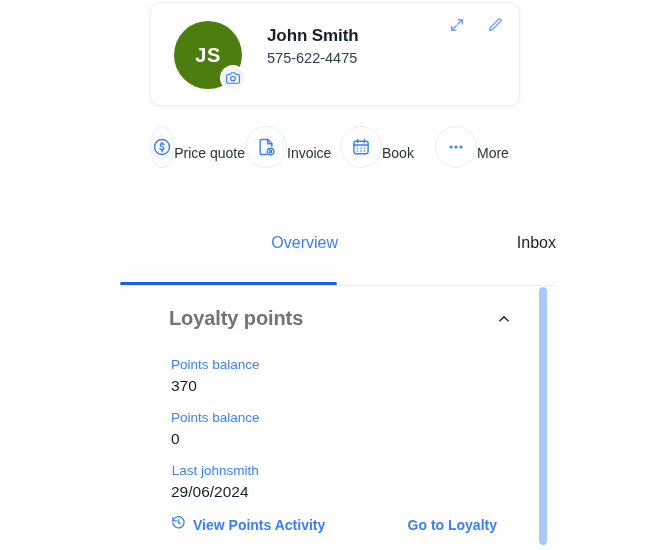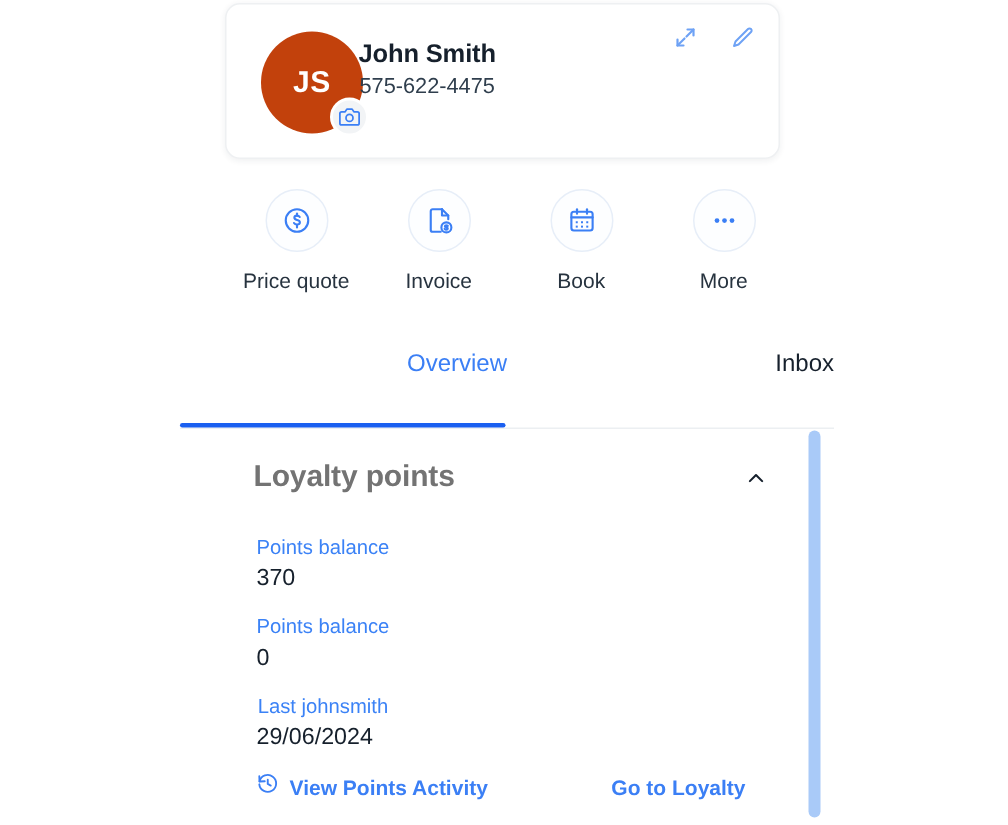--- a/index.html
+++ b/index.html
@@ -33,21 +33,21 @@
     position: absolute;
     left: 23px;
     top: 18px;
     width: 68px;
     height: 68px;
   }
   .avatar {
     width: 68px;
     height: 68px;
     border-radius: 50%;
-    background: #c2410c;
+    background: #4d7c0f;
     color: #ffffff;
     font-size: 20px;
     font-weight: bold;
     letter-spacing: 0.5px;
     display: flex;
     align-items: center;
     justify-content: center;
   }
   .camera-badge {
     position: absolute;
@@ -58,23 +58,22 @@
     border-radius: 50%;
     background: #f2f4f6;
     border: 2px solid #ffffff;
     display: flex;
     align-items: center;
     justify-content: center;
     box-sizing: border-box;
   }
   .contact-info {
     position: absolute;
-    left: 88px;
+    left: 116px;
     top: 22px;
-    text-align: center;
   }
   .contact-name {
     font-size: 17px;
     font-weight: bold;
     color: #16202c;
     line-height: 22px;
     letter-spacing: -0.1px;
   }
   .contact-line {
     font-size: 14.5px;
@@ -103,21 +102,21 @@
     position: absolute;
     left: 150px;
     top: 126px;
     width: 380px;
     display: flex;
     justify-content: space-between;
   }
   .action {
     width: 95px;
     display: flex;
-    flex-direction: column;
+    flex-direction: row;
     align-items: center;
     cursor: pointer;
   }
   .action-circle {
     width: 42px;
     height: 42px;
     border-radius: 50%;
     border: 1px solid #e7eef8;
     background: #fdfeff;
     display: flex;

